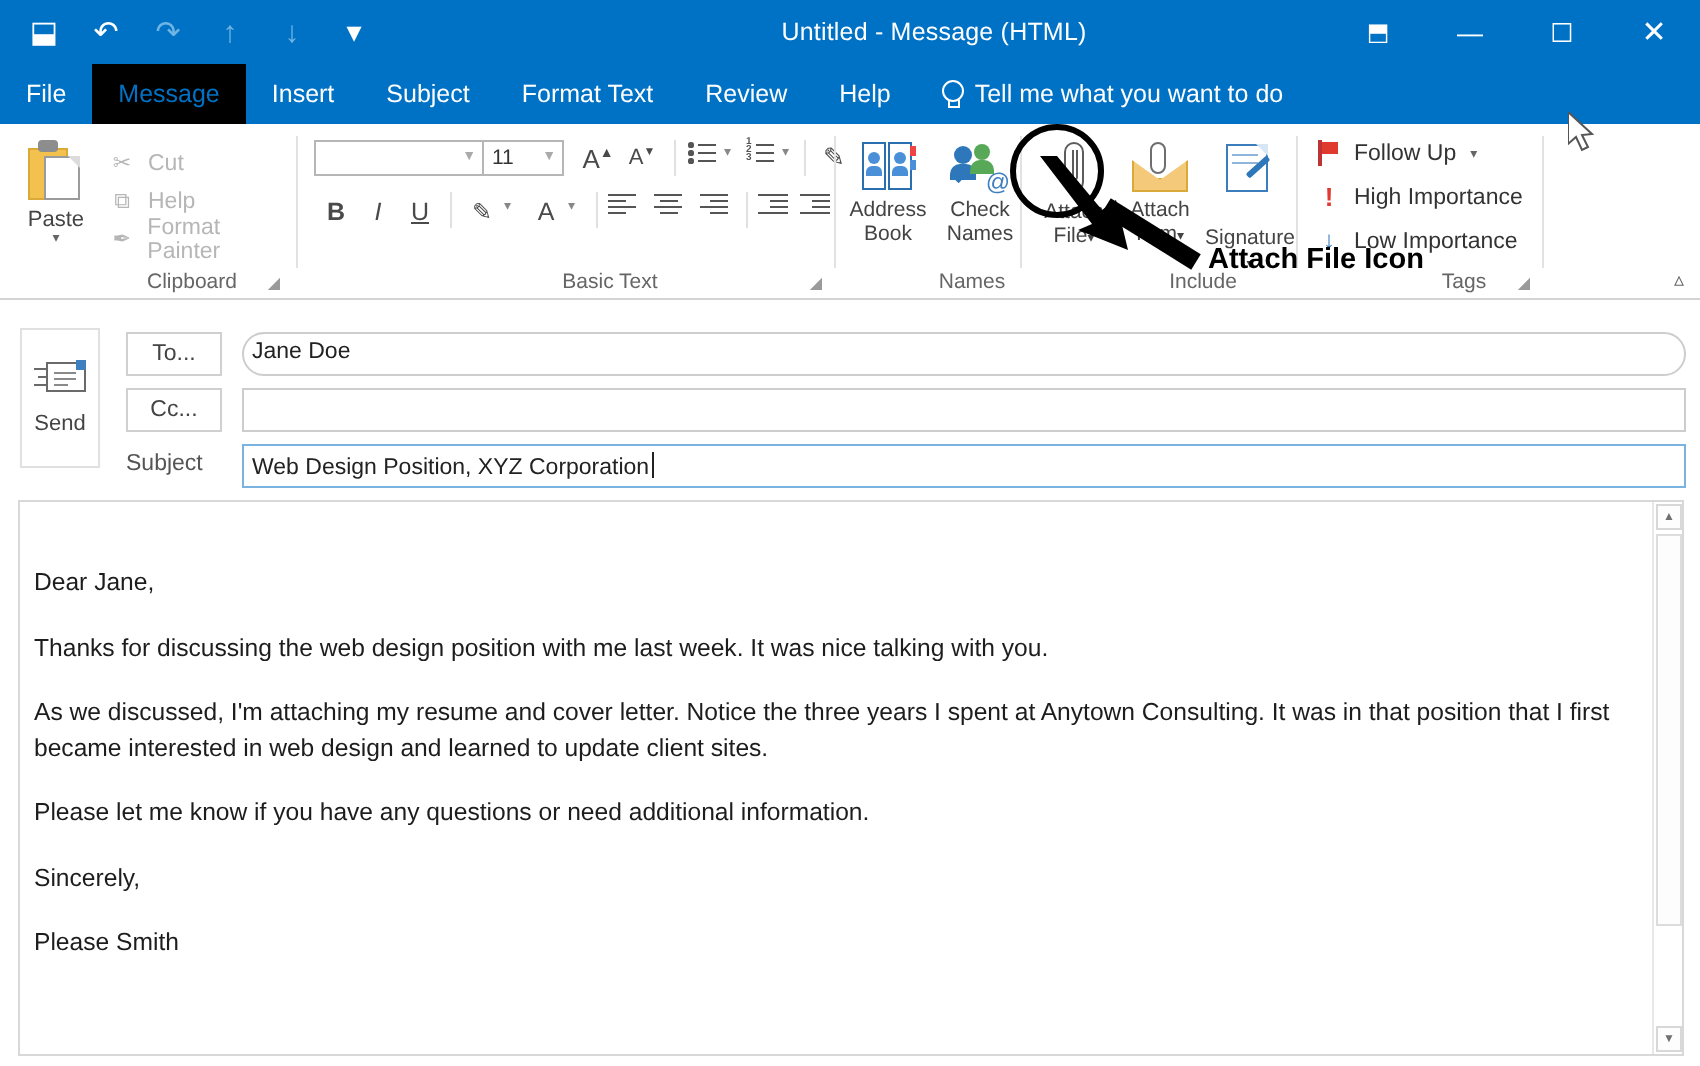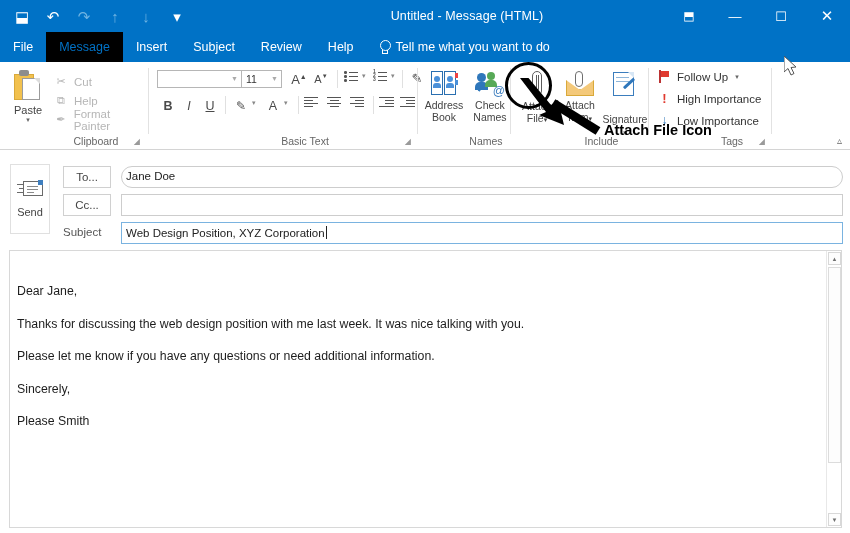--- a/index.html
+++ b/index.html
@@ -256,20 +256,21 @@
       <div class="win-ctrl">☐</div>
       <div class="win-ctrl close">✕</div>
     </div>
   </div>
 
   <div class="tabstrip">
     <div class="tab">File</div>
     <div class="tab active">Message</div>
     <div class="tab">Insert</div>
     <div class="tab">Subject</div>
+    <div class="tab">Format Text</div>
     <div class="tab">Review</div>
     <div class="tab">Help</div>
     <div class="tellme">
       <span class="bulb"></span>
       <span>Tell me what you want to do</span>
     </div>
   </div>
 
   <div class="ribbon">
 
@@ -528,20 +529,21 @@
 
   <div class="subj-label">Subject</div>
   <div class="subj-input">
     <span>Web Design Position, XYZ Corporation</span><span class="caret"></span>
   </div>
 
   <div class="bodywrap">
     <div class="bodytext">
       <p>Dear Jane,</p>
       <p>Thanks for discussing the web design position with me last week. It was nice talking with you.</p>
+      <p>As we discussed, I'm attaching my resume and cover letter. Notice the three years I spent at Anytown Consulting. It was in that position that I first became interested in web design and learned to update client sites.</p>
       <p>Please let me know if you have any questions or need additional information.</p>
       <p>Sincerely,</p>
       <p>Please Smith</p>
     </div>
     <div class="sbar">
       <div class="sbtn up">▲</div>
       <div class="sthumb"></div>
       <div class="sbtn down">▼</div>
     </div>
   </div>

